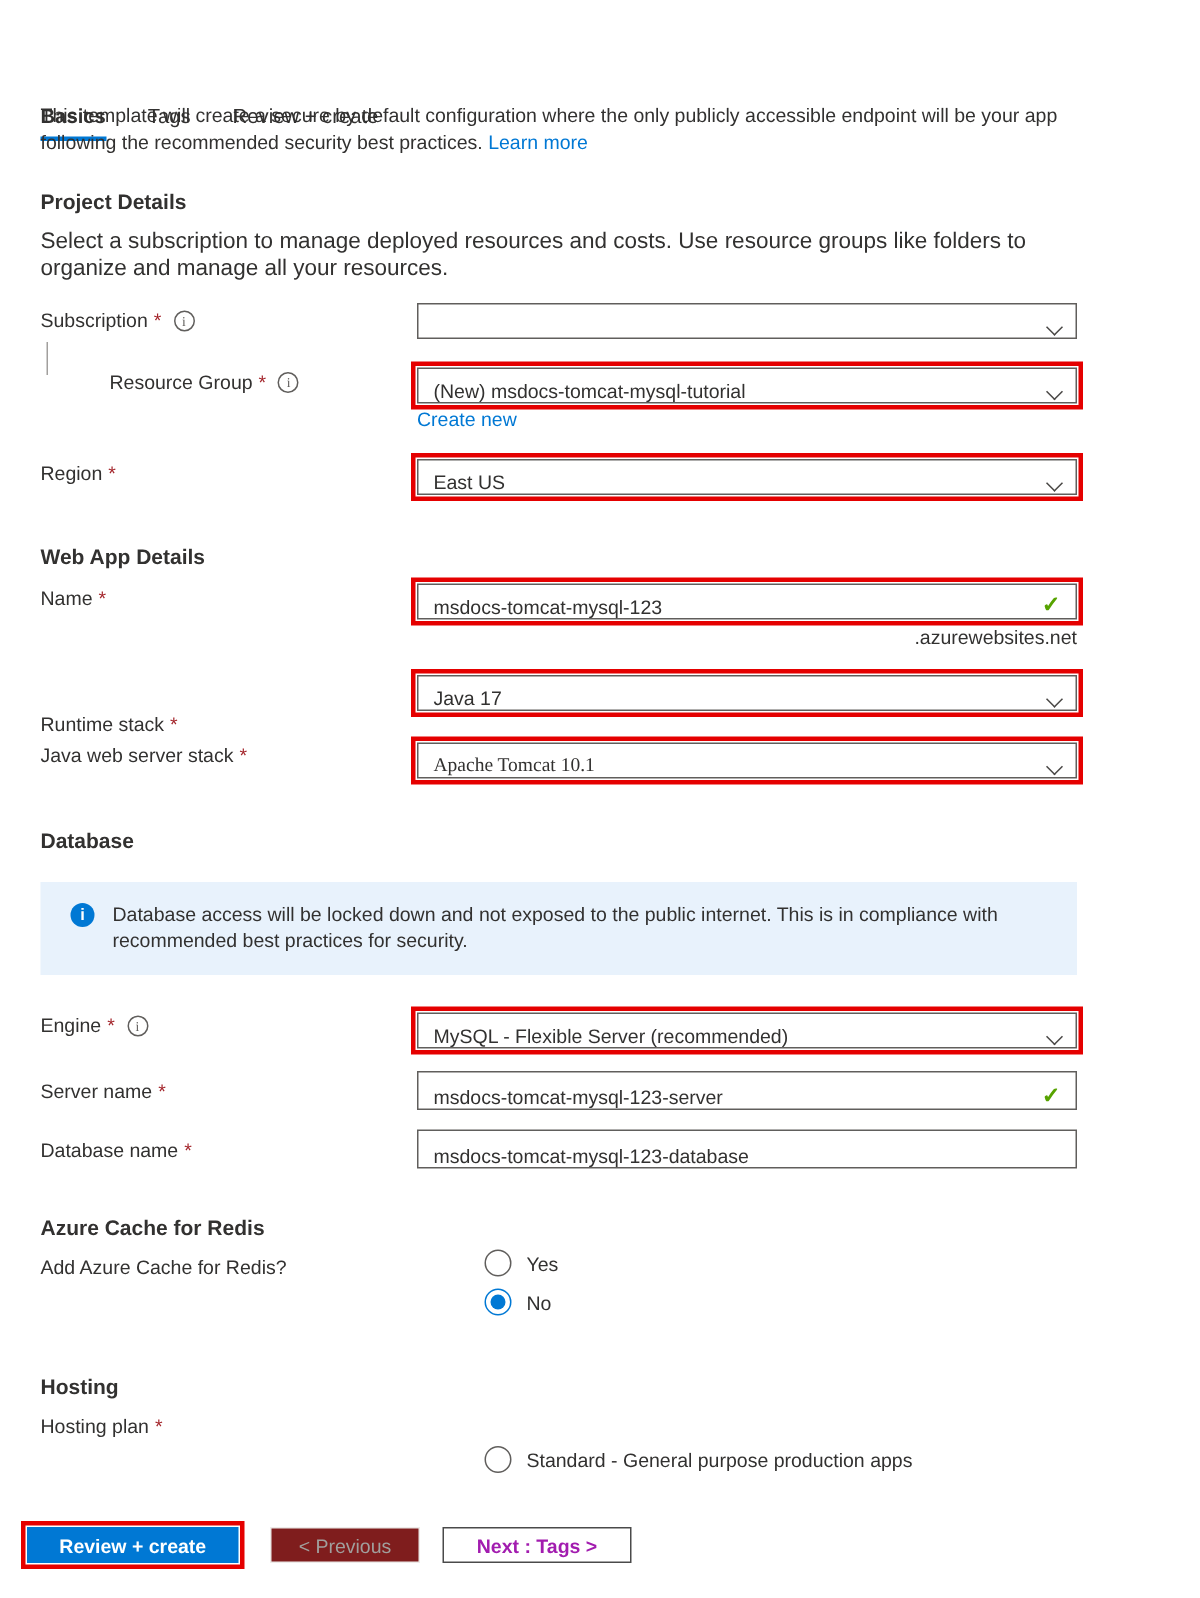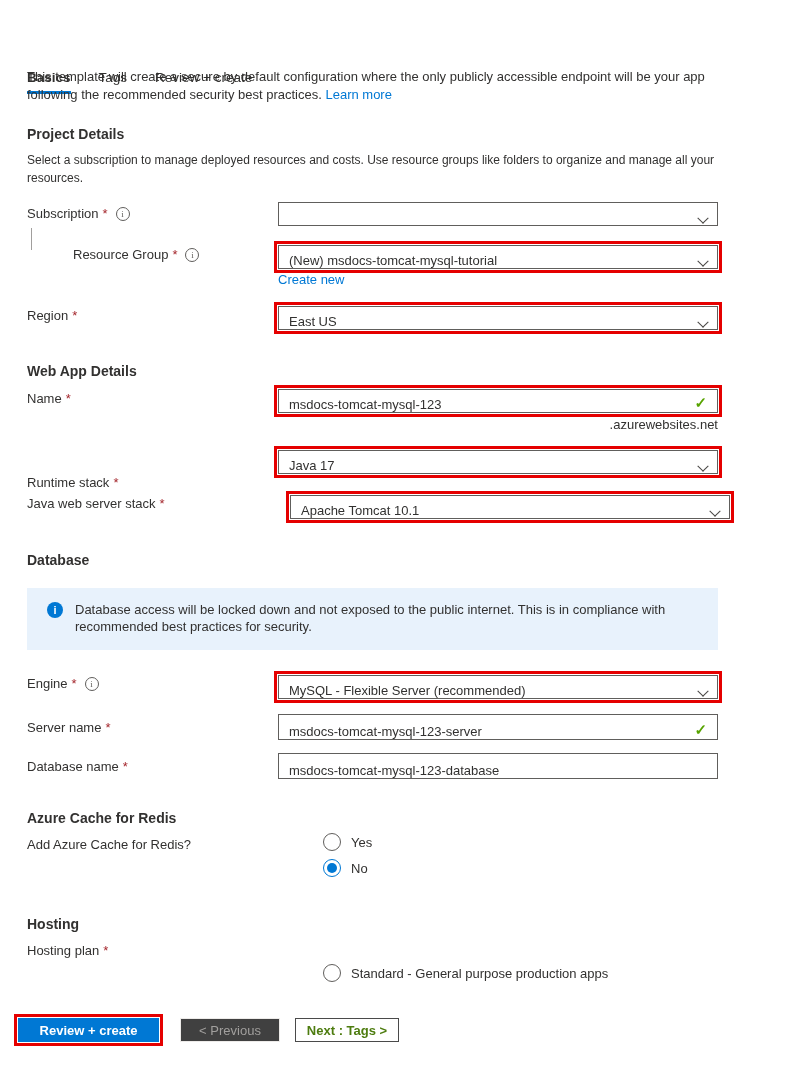--- a/index.html
+++ b/index.html
@@ -11,21 +11,21 @@
   
   #tabs { left:27px; top:30px; display:flex; gap:28px; font-size:13.5px;margin-top:40px; }
   .tab { padding-bottom:6px; color:#323130; cursor:pointer; }
   .tab.active { font-weight:bold; border-bottom:3px solid #0078d4; }
 
   
   #intro { left:27px; top:68px; width:700px; font-size:13px; line-height:17.5px; }
   .link { color:#0078d4; text-decoration:none; cursor:pointer; }
   .h-section { font-size:14px; font-weight:bold; color:#323130; }
   #h-project { left:27px; top:126px; }
-  #p-project { left:27px; top:152px; width:706px; font-size:12px; line-height:17.5px; }
+  #p-project { left:27px; top:152px; width:706px; font-size:15px; line-height:17.5px; }
   #h-webapp { left:27px; top:363px; }
   #h-db { left:27px; top:552px; }
   #h-redis { left:27px; top:810px; }
   #h-hosting { left:27px; top:916px; }
 
   
   .flabel { font-size:13px; color:#323130; display:flex; align-items:center; }
   .req::after { content:"*"; color:#a4262c; margin-left:4px; font-size:13px; }
   .info-icon { width:14px; height:14px; border:1px solid #605e5c; border-radius:50%;
     display:inline-flex; align-items:center; justify-content:center; margin-left:8px;
@@ -52,21 +52,21 @@
   .chevron { margin-left:auto; width:8px; height:8px; border-right:1.4px solid #484644;
     border-bottom:1.4px solid #484644; transform:rotate(45deg) translate(-2px,-2px); }
   .check { margin-left:auto; color:#57a300; font-size:15px; font-weight:bold; }
   #f-sub   { left:278px; top:202px; }
   #w-rg    { left:274px; top:241px; }
   #link-createnew { left:278px; top:272px; font-size:13px; }
   #w-region{ left:274px; top:302px; }
   #w-name  { left:274px; top:385px; }
   #suffix  { left:278px; top:417px; width:440px; text-align:right; font-size:13px; }
   #w-runtime { left:274px; top:446px; }
-  #w-java  { left:286px; top:491px; }
+  #w-java  { left:274px; top:491px;font-family:Liberation Serif, serif; }
   #w-engine{ left:274px; top:671px; }
   #f-server{ left:278px; top:714px; }
   #f-dbname{ left:278px; top:753px; }
 
   
   #banner { left:27px; top:588px; width:691px; height:62px; background:#e8f2fc;
     display:flex; padding:13px 16px 0 20px; }
   .banner-icon { flex:0 0 auto; width:16px; height:16px; background:#0078d4; border-radius:50%;
     color:#fff; font-size:11px; font-weight:bold; display:flex; align-items:center;
     justify-content:center; margin-top:1px; }
@@ -84,23 +84,23 @@
   #radio-yes { left:279px; top:833px; }
   #radio-no  { left:279px; top:859px; }
   #radio-basic { left:279px; top:938px; }
   #radio-standard { left:279px; top:964px; }
 
   
   .btn { height:24px; display:flex; align-items:center; justify-content:center;
     font-size:13px; cursor:pointer; }
   #btn-review-wrap { left:14px; top:1014px; border:3px solid #e50000; padding:1px; }
   #btn-review { width:141px; background:#0078d4; color:#fff; font-weight:bold; border:none; }
-  #btn-previous { left:180px; top:1018px; width:100px; background:#404040; color:#a19f9d;
+  #btn-previous { left:180px; top:1018px; width:100px; background:#7f1d1d; color:#a19f9d;
     border:1px solid #edebe9; }
-  #btn-next { left:295px; top:1018px; width:104px; background:#fff; color:#4d7c0f;
+  #btn-next { left:295px; top:1018px; width:126px; background:#fff; color:#a21caf;
     border:1px solid #4a4a4a; font-weight:bold; }
 </style>
 </head>
 <body>
 
 <div class="page">
 
   <div id="tabs" class="abs">
     <div class="tab active">Basics</div>
     <div class="tab">Tags</div>

